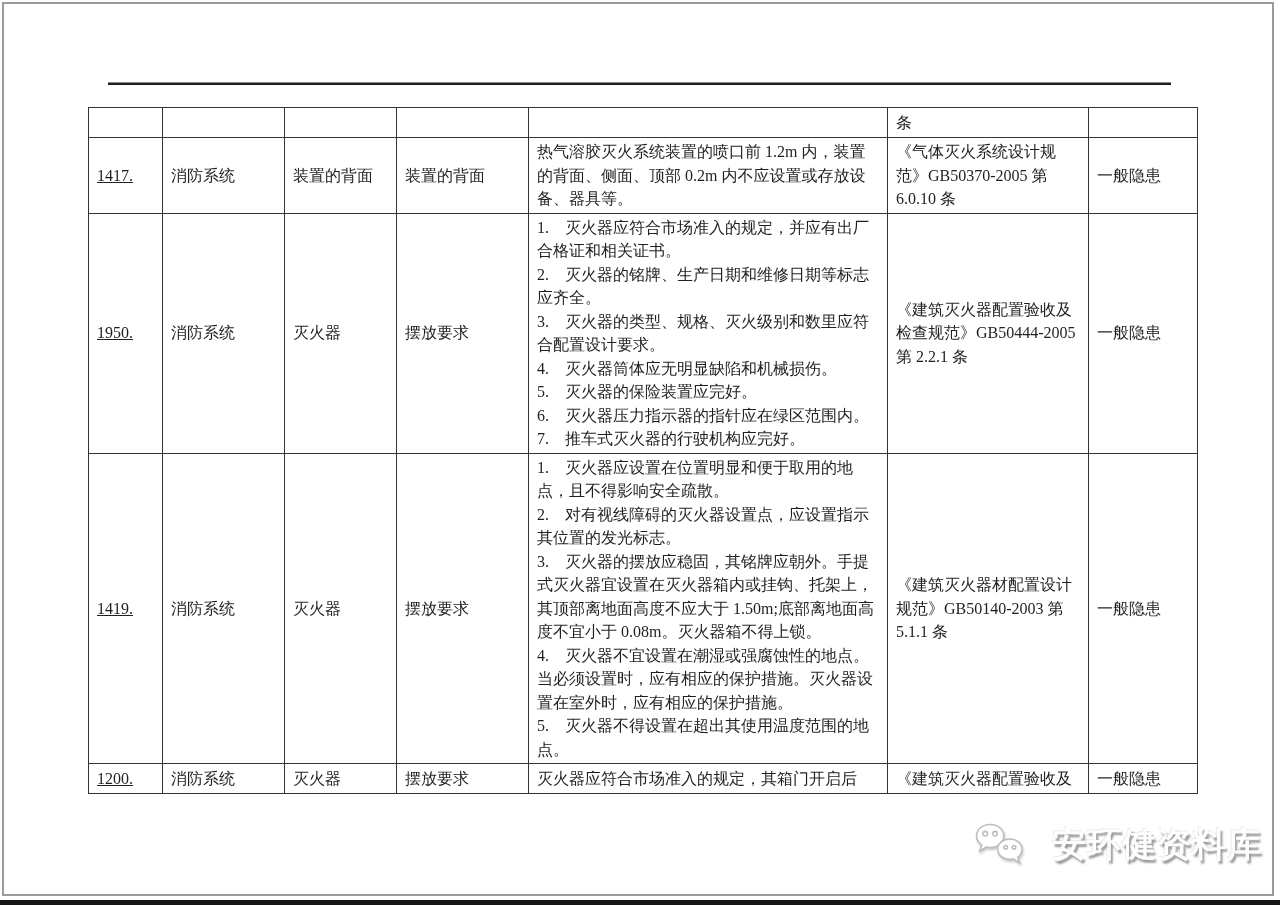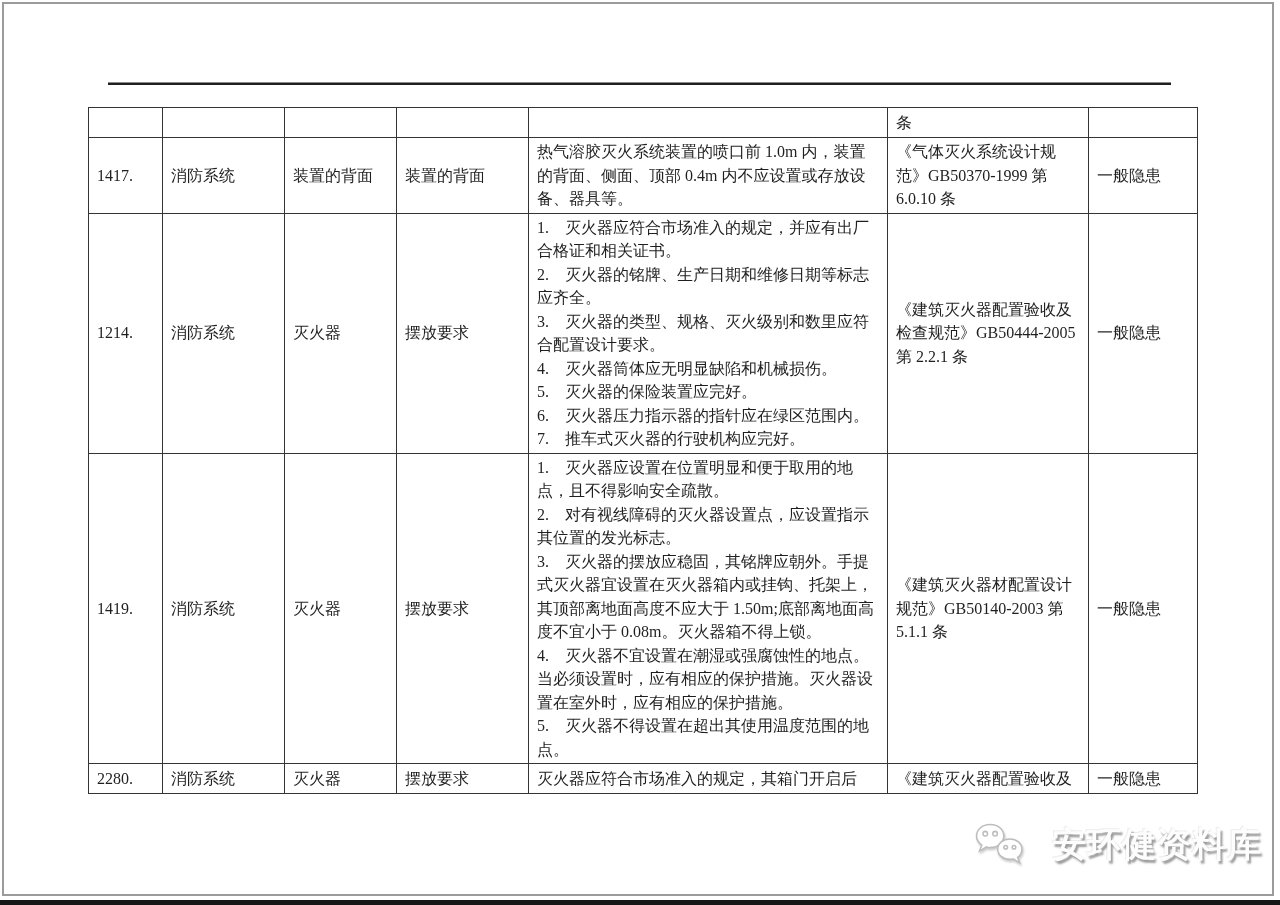--- a/index.html
+++ b/index.html
@@ -21,21 +21,21 @@
   }
   table.checklist{
     position:absolute;left:88px;top:107px;
     border-collapse:collapse;table-layout:fixed;width:1109px;
     font-size:16px;line-height:23.5px;
   }
   table.checklist td{
     border:1px solid #343434;vertical-align:middle;
     padding:2px 8px;box-sizing:border-box;overflow:hidden;
   }
-  td.c-no{padding-left:10px;}
+  td.c-no{padding-left:10px;text-decoration:underline;}
   td.c-desc,td.c-basis{white-space:pre-line;padding:3px 8px 3px 9px;}
   td.c-level{padding-left:9px;}
   .watermark{
     position:absolute;left:972px;top:810px;width:290px;height:70px;
     display:flex;align-items:center;gap:24px;
   }
   .wm-icon{filter:drop-shadow(1px 2px 1px #c9c9c9);}
   .wm-text{
     font-size:34px;font-weight:bold;letter-spacing:1px;color:#fdfdfd;
     text-shadow:2px 3px 2px #9c9c9c,-1px -1px 0 #ededed;
@@ -66,26 +66,26 @@
       <td class="c-item"></td>
       <td class="c-desc"></td>
       <td class="c-basis">条</td>
       <td class="c-level"></td>
     </tr>
     <tr style="height:70px">
       <td class="c-no">1417.</td>
       <td class="c-sys">消防系统</td>
       <td class="c-cat">装置的背面</td>
       <td class="c-item">装置的背面</td>
-      <td class="c-desc">热气溶胶灭火系统装置的喷口前 1.0m 内，装置的背面、侧面、顶部 0.4m 内不应设置或存放设备、器具等。</td>
-      <td class="c-basis">《气体灭火系统设计规范》GB50370-1999 第 6.0.10 条</td>
+      <td class="c-desc">热气溶胶灭火系统装置的喷口前 1.2m 内，装置的背面、侧面、顶部 0.2m 内不应设置或存放设备、器具等。</td>
+      <td class="c-basis">《气体灭火系统设计规范》GB50370-2005 第 6.0.10 条</td>
       <td class="c-level">一般隐患</td>
     </tr>
     <tr style="height:233px">
-      <td class="c-no">1214.</td>
+      <td class="c-no">1950.</td>
       <td class="c-sys">消防系统</td>
       <td class="c-cat">灭火器</td>
       <td class="c-item">摆放要求</td>
       <td class="c-desc">1.　灭火器应符合市场准入的规定，并应有出厂合格证和相关证书。
 2.　灭火器的铭牌、生产日期和维修日期等标志应齐全。
 3.　灭火器的类型、规格、灭火级别和数里应符合配置设计要求。
 4.　灭火器筒体应无明显缺陷和机械损伤。
 5.　灭火器的保险装置应完好。
 6.　灭火器压力指示器的指针应在绿区范围内。
 7.　推车式灭火器的行驶机构应完好。</td>
@@ -99,21 +99,21 @@
       <td class="c-item">摆放要求</td>
       <td class="c-desc">1.　灭火器应设置在位置明显和便于取用的地点，且不得影响安全疏散。
 2.　对有视线障碍的灭火器设置点，应设置指示其位置的发光标志。
 3.　灭火器的摆放应稳固，其铭牌应朝外。手提式灭火器宜设置在灭火器箱内或挂钩、托架上，其顶部离地面高度不应大于 1.50m;底部离地面高度不宜小于 0.08m。灭火器箱不得上锁。
 4.　灭火器不宜设置在潮湿或强腐蚀性的地点。当必须设置时，应有相应的保护措施。灭火器设置在室外时，应有相应的保护措施。
 5.　灭火器不得设置在超出其使用温度范围的地点。</td>
       <td class="c-basis">《建筑灭火器材配置设计规范》GB50140-2003 第 5.1.1 条</td>
       <td class="c-level">一般隐患</td>
     </tr>
     <tr style="height:30px">
-      <td class="c-no">2280.</td>
+      <td class="c-no">1200.</td>
       <td class="c-sys">消防系统</td>
       <td class="c-cat">灭火器</td>
       <td class="c-item">摆放要求</td>
       <td class="c-desc">灭火器应符合市场准入的规定，其箱门开启后</td>
       <td class="c-basis">《建筑灭火器配置验收及</td>
       <td class="c-level">一般隐患</td>
     </tr>
   </tbody>
 </table>
 

